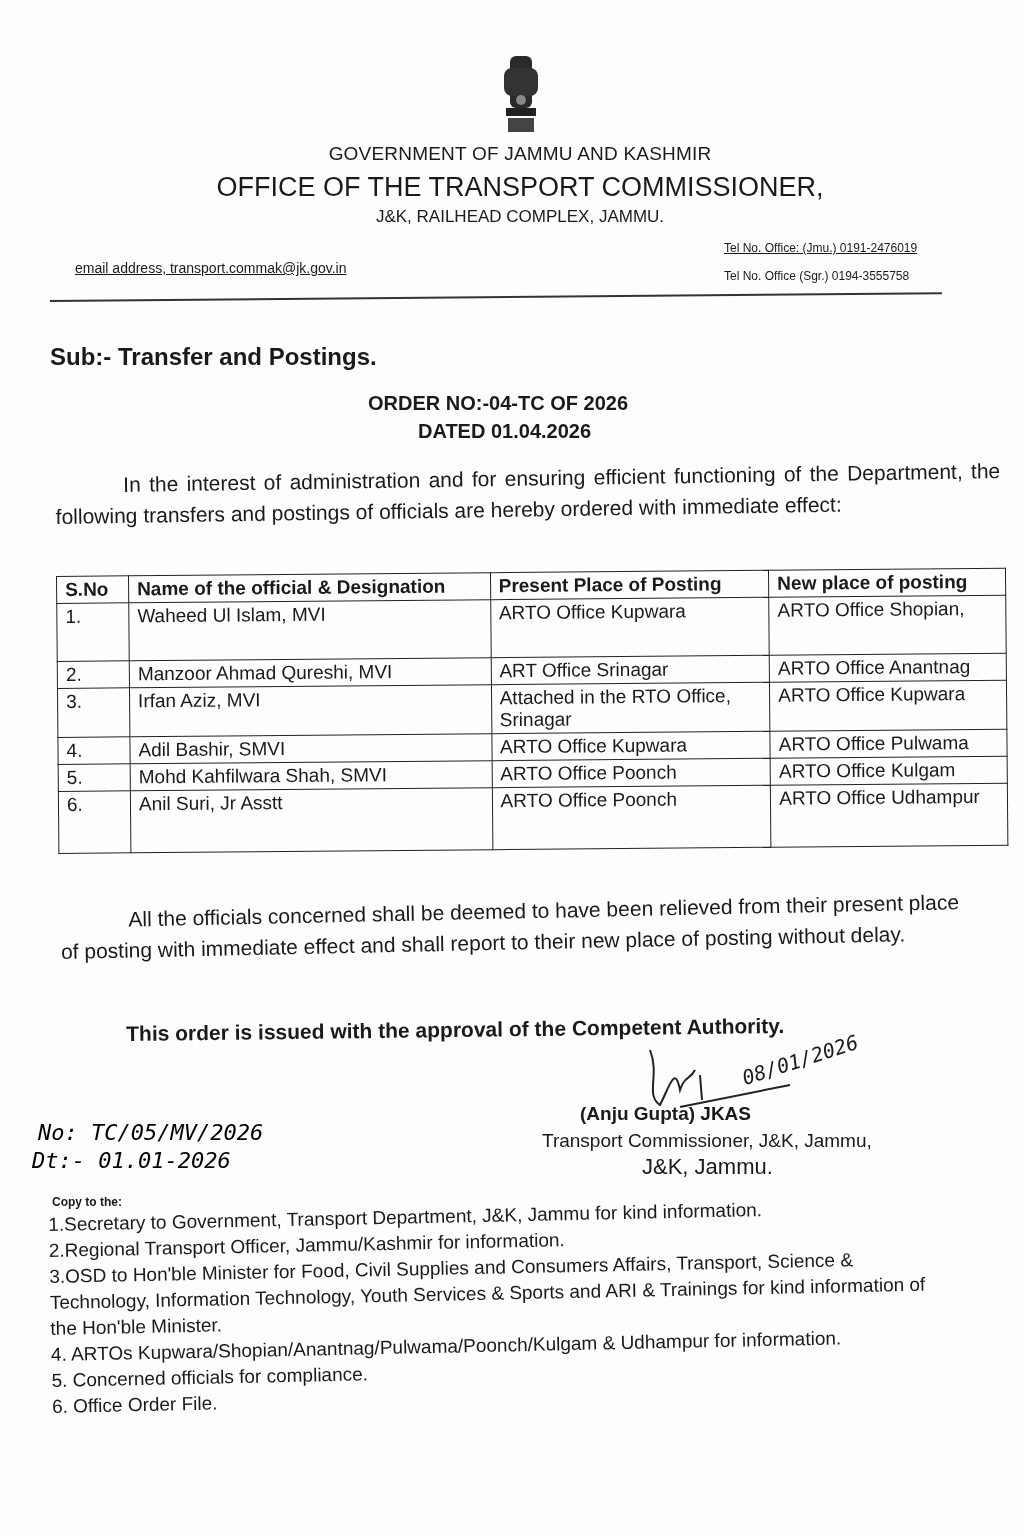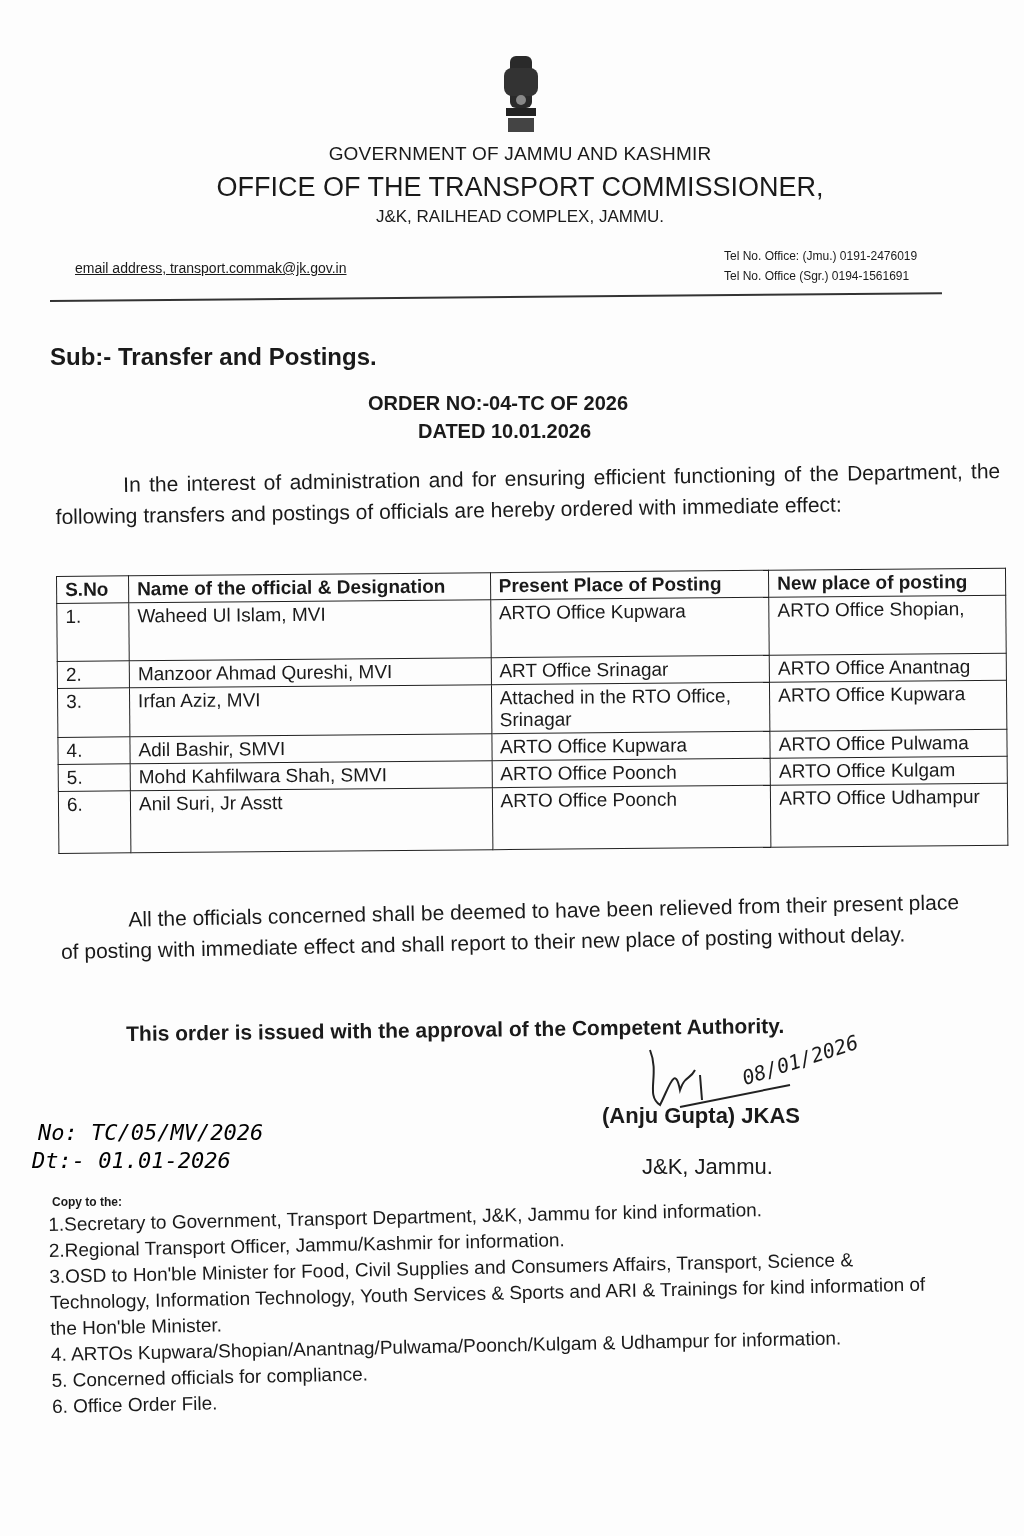--- a/index.html
+++ b/index.html
@@ -5,35 +5,35 @@
   html,body{margin:0;padding:0;background:#fff;}
   body{width:1024px;height:1536px;position:relative;overflow:hidden;font-family:"Liberation Sans",sans-serif;color:#1a1a1a;}
   .page{position:absolute;left:0;top:0;width:1024px;height:1536px;background:#fdfdfd;}
   .emblem{position:absolute;left:496px;top:52px;width:50px;height:90px;}
   .h1{position:absolute;left:0;width:1040px;text-align:center;}
   .govt{top:143px;font-size:19px;letter-spacing:0.2px;}
   .office{top:172px;font-size:27px;}
   .addr{top:207px;font-size:17px;}
   .email{position:absolute;left:48px;top:260px;font-size:14px;text-decoration:underline;margin-left:27px;}
   .tel{position:absolute;left:724px;font-size:12px;}
-  .tel1{top:249px;} .tel2{top:269px;}
+  .tel1{top:241px;text-decoration:underline;} .tel2{top:269px;}
   .rule{position:absolute;left:50px;top:300px;width:892px;height:2px;background:#333;transform:rotate(-0.5deg);transform-origin:left;}
   .sub{position:absolute;left:50px;top:343px;font-size:24px;font-weight:bold;}
   .order{position:absolute;left:368px;top:392px;font-size:20px;font-weight:bold;}
   .dated{position:absolute;left:418px;top:420px;font-size:20px;font-weight:bold;}
   .para{position:absolute;left:55px;top:470px;width:945px;font-size:21px;line-height:31px;text-align:justify;transform:rotate(-0.9deg);transform-origin:left top;}
   .para .indent{display:inline-block;width:68px;}
   table{position:absolute;left:56px;top:576px;width:950px;border-collapse:collapse;font-size:19px;transform:rotate(-0.5deg);transform-origin:left top;}
   td,th{border:1.5px solid #222;vertical-align:top;padding:2px 8px;text-align:left;}
   th{font-weight:bold;}
   .c1{width:55px;margin-top:16px;} .c2{width:345px;} .c3{width:262px;} .c4{width:220px;}
   .body2{position:absolute;left:60px;top:905px;width:905px;font-size:21px;line-height:31px;transform:rotate(-1.2deg);transform-origin:left top;}
   .approval{position:absolute;left:126px;top:1022px;font-size:21px;font-weight:bold;transform:rotate(-0.7deg);transform-origin:left top;}
   .sign{position:absolute;left:640px;top:1045px;width:240px;height:70px;}
-  .signame{position:absolute;left:602px;top:1103px;font-size:22px;font-weight:bold;}
+  .signame{position:absolute;left:580px;top:1103px;font-size:19px;font-weight:bold;}
   .sigdes{position:absolute;left:542px;top:1130px;font-size:19px;}
   .sigplace{position:absolute;left:642px;top:1154px;font-size:22px;}
   .hand{position:absolute;font-family:"DejaVu Sans Mono",monospace;font-size:22px;color:#000000;font-style:italic;}
   .hand1{left:38px;top:1120px;} .hand2{left:32px;top:1148px;text-align:right;}
   .copyhead{position:absolute;left:52px;top:1195px;font-size:12px;font-weight:bold;}
   .copylist{position:absolute;left:48px;top:1212px;width:880px;font-size:19px;line-height:26px;transform:rotate(-1.2deg);transform-origin:left top;}
   .copylist div{margin:0;}
 </style>
 </head>
 <body>
@@ -47,26 +47,26 @@
     <circle cx="25" cy="48" r="5" fill="#888"></circle>
     <rect x="12" y="66" width="26" height="14" fill="#444"></rect>
   </svg>
 
   <div class="h1 govt">GOVERNMENT OF JAMMU AND KASHMIR</div>
   <div class="h1 office">OFFICE OF THE TRANSPORT COMMISSIONER,</div>
   <div class="h1 addr">J&amp;K, RAILHEAD COMPLEX, JAMMU.</div>
 
   <div class="email">email address, transport.commak@jk.gov.in</div>
   <div class="tel tel1">Tel No. Office: (Jmu.) 0191-2476019</div>
-  <div class="tel tel2">Tel No. Office   (Sgr.) 0194-1561691</div>
+  <div class="tel tel2">Tel No. Office   (Sgr.) 0194-3555758</div>
   <div class="rule"></div>
 
   <div class="sub">Sub:- Transfer and Postings.</div>
   <div class="order">ORDER NO:-04-TC OF 2026</div>
-  <div class="dated">DATED 10.01.2026</div>
+  <div class="dated">DATED 01.04.2026</div>
 
   <div class="para"><span class="indent"></span><span>In the interest of administration and for ensuring efficient functioning of the Department, the following transfers and postings of officials are hereby ordered with immediate effect:</span></div>
 
   <table>
     <tbody>
         <tr>
       <th class="c1">S.No</th>
       <th class="c2">Name of the official &amp; Designation</th>
       <th class="c3">Present Place of Posting</th>
       <th class="c4">New place of posting</th>
@@ -114,20 +114,21 @@
 
   <div class="approval">This order is issued with the approval of the Competent Authority.</div>
 
   <svg class="sign" viewBox="0 0 240 70">
     <path d="M10 5 C20 30, 5 50, 20 60 C30 40, 35 20, 40 45 C45 30, 50 35, 55 25 M60 30 L62 55" stroke="#222" stroke-width="2" fill="none"></path>
     <path d="M40 62 L150 40" stroke="#222" stroke-width="2" fill="none"></path>
   </svg>
   <div style="position:absolute;left:740px;top:1048px;font-family:'DejaVu Sans Mono',monospace;font-style:italic;font-size:20px;transform:rotate(-18deg);">08/01/2026</div>
 
   <div class="signame">(Anju Gupta) JKAS</div>
+  <div class="sigdes">Transport Commissioner, J&amp;K, Jammu,</div>
   <div class="sigplace">J&amp;K, Jammu.</div>
 
   <div class="hand hand1">No: TC/05/MV/2026</div>
   <div class="hand hand2">Dt:-  01.01-2026</div>
 
   <div class="copyhead">Copy to the:</div>
   <div class="copylist" style="top:1212px;">
     <div>1.Secretary to Government, Transport Department, J&amp;K, Jammu for kind information.</div>
     <div>2.Regional Transport Officer, Jammu/Kashmir for information.</div>
     <div>3.OSD to Hon'ble Minister for Food, Civil Supplies and Consumers Affairs, Transport, Science &amp; Technology, Information Technology, Youth Services &amp; Sports and ARI &amp; Trainings for kind information of the Hon'ble Minister.</div>

